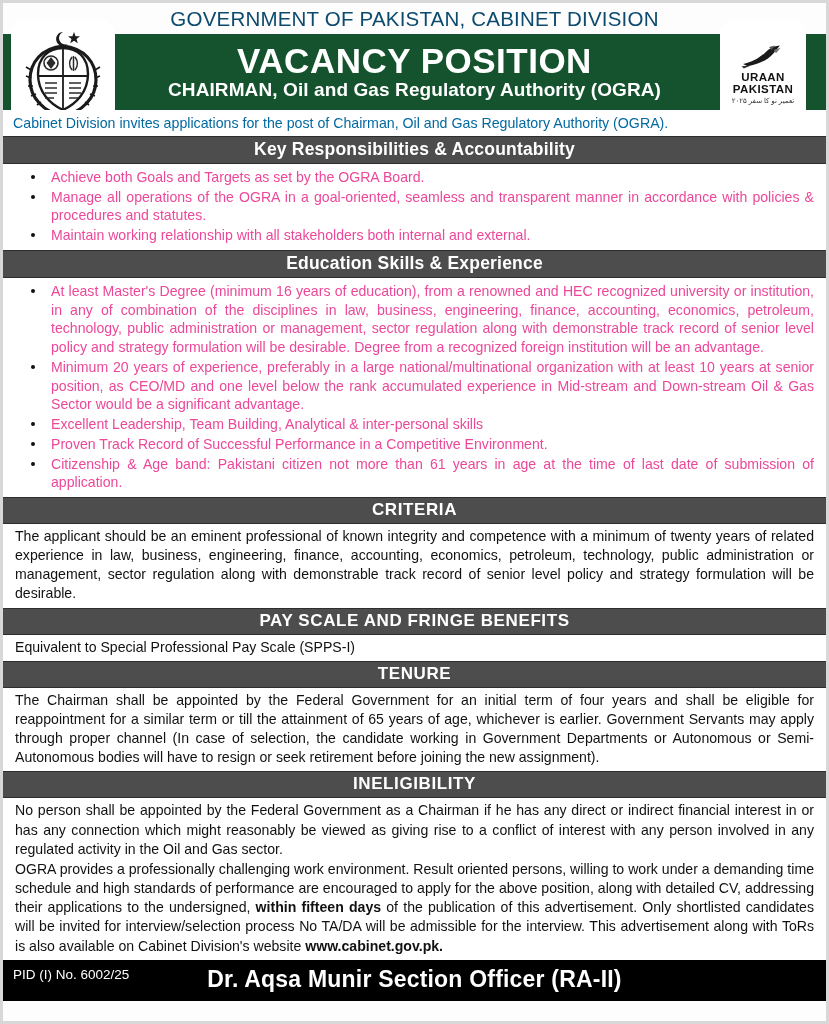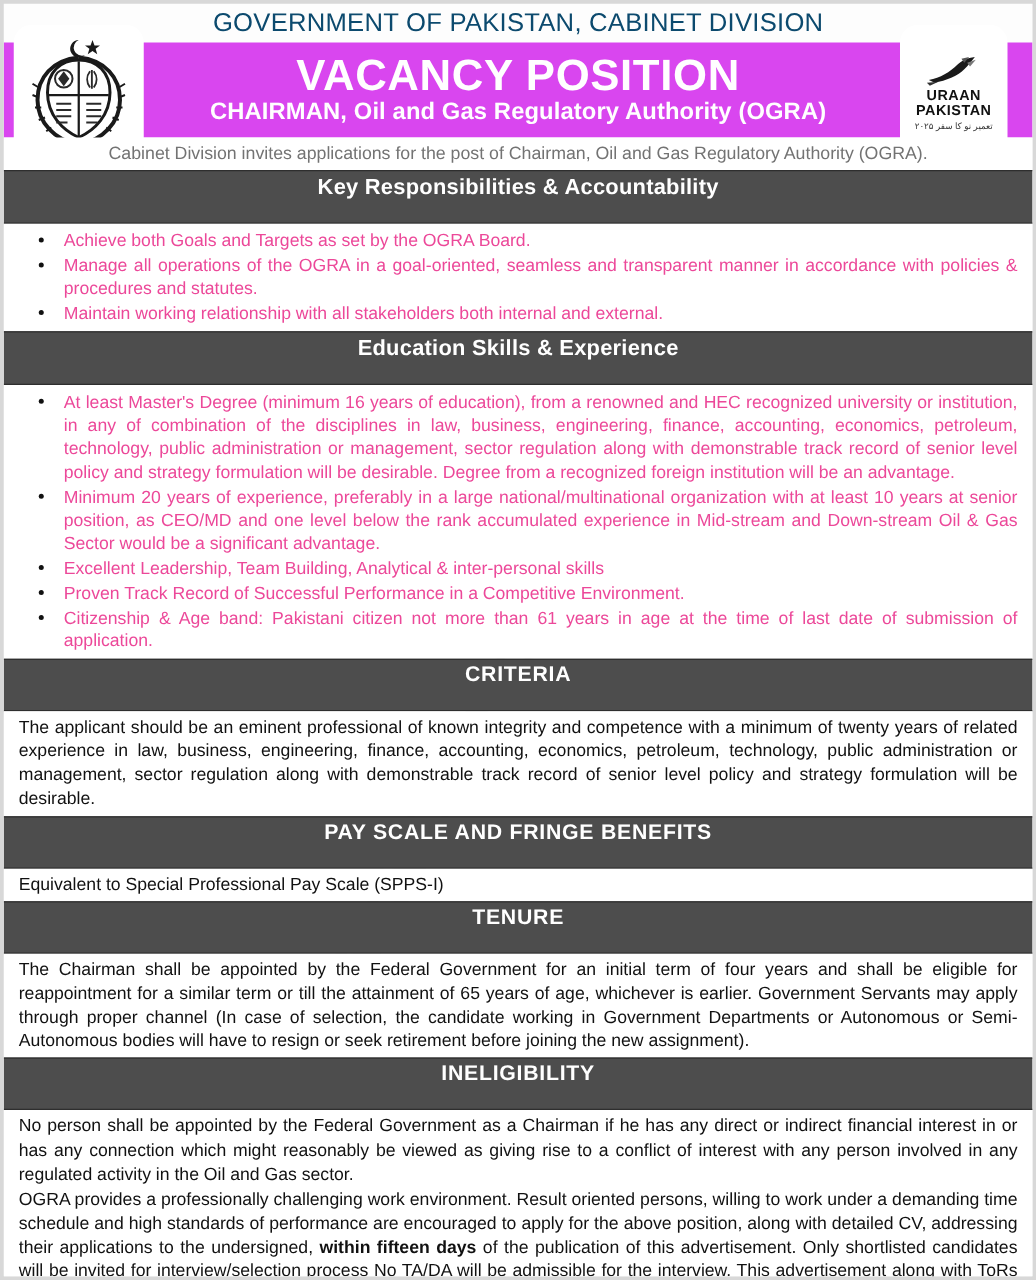--- a/index.html
+++ b/index.html
@@ -42,21 +42,21 @@
     letter-spacing: 0.2px;
     color: #0c4a6e;
     padding: 4px 0 3px 0;
     position: relative;
     z-index: 6;
   }
 
   
   .banner {
     position: relative;
-    background: #d946ef;
+    background: #14532d;
     height: 76px;
     display: flex;
     align-items: center;
     justify-content: center;
     z-index: 6;
   }
   .banner-center { text-align: center; width: 100%; padding: 0 120px; }
   .banner-line1 {
     color: #ffffff;
     font-size: 35px;
@@ -99,35 +99,35 @@
     letter-spacing: 0.4px; line-height: 1.05;
   }
   .uraan-urdu {
     font-size: 7px; color: #333; margin-top: 2px;
     letter-spacing: -0.2px; white-space: nowrap;
   }
 
   
   .intro {
     font-size: 14.2px;
-    color: #737373;
+    color: #0369a1;
     padding: 5px 10px 5px 10px;
     background: #fff;
-    position: relative; z-index: 6; text-align: center;
+    position: relative; z-index: 6;
   }
 
   
   .sec-head {
     background: #4d4d4d;
     color: #ffffff;
     text-align: center;
     font-size: 17.5px;
     font-weight: 700;
     letter-spacing: 0.2px;
-    padding: 2px 0 18px 0;
+    padding: 2px 0 3px 0;
     position: relative; z-index: 6;
     border-top: 1px solid #2e2e2e;
     border-bottom: 1px solid #2e2e2e;
   }
   .sec-head.caps { font-size: 17px; letter-spacing: 0.6px; }
 
   
   .sec-body {
     background: #fff;
     padding: 3px 12px 4px 12px;

